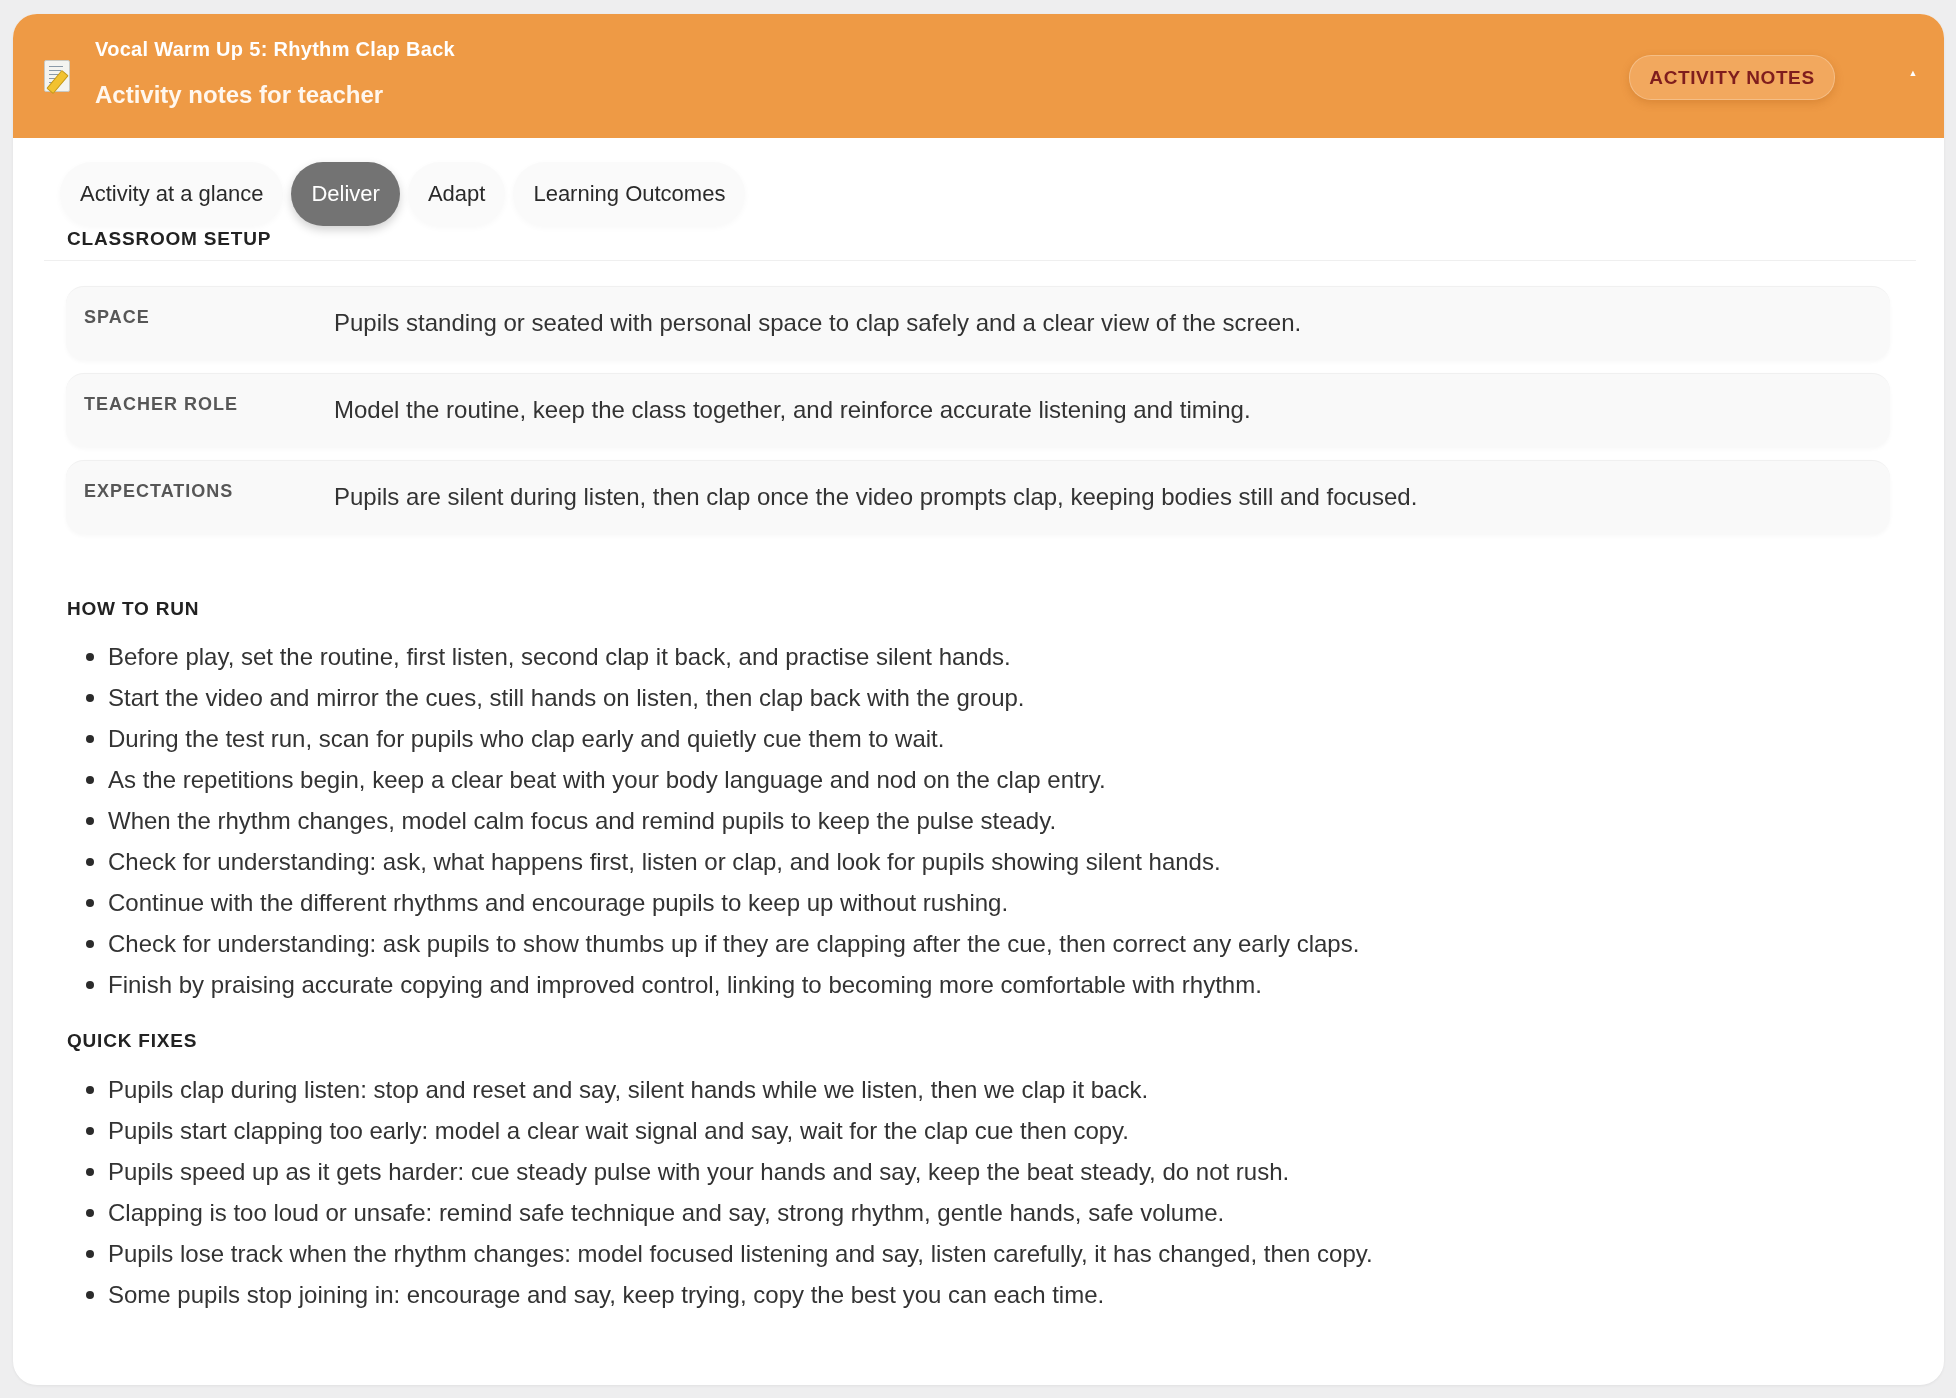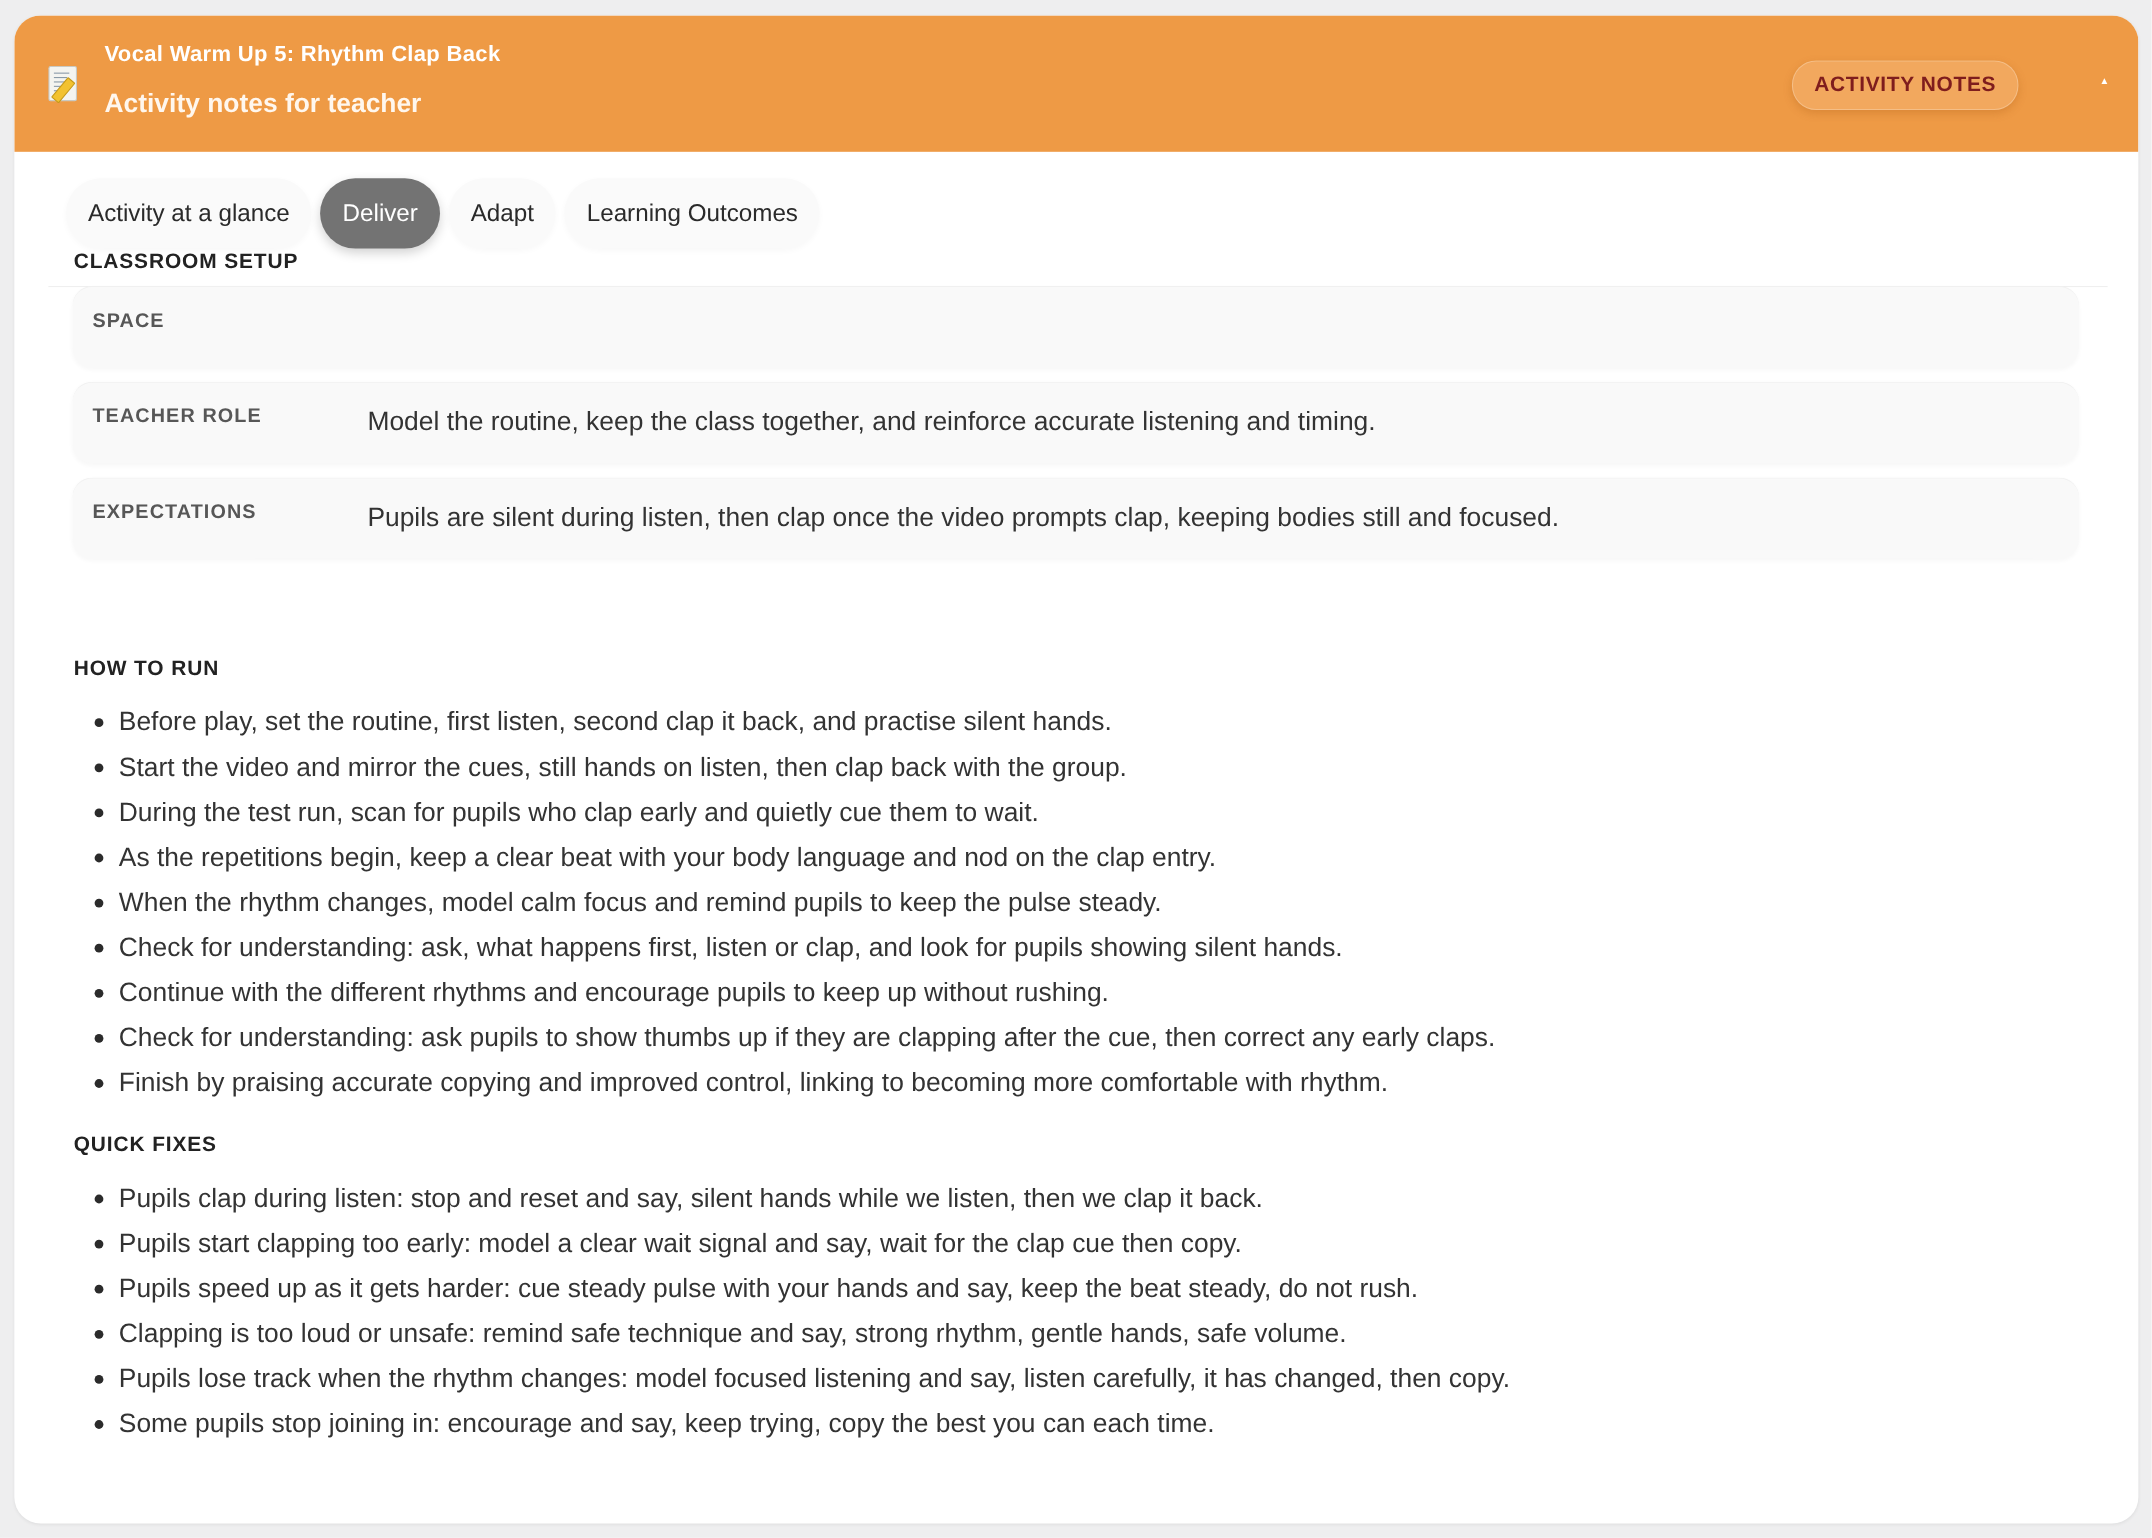--- a/index.html
+++ b/index.html
@@ -74,20 +74,21 @@
   }
   .section-title {
     position: absolute; left: 54px;
     font-size: 19px; font-weight: bold; color: #222222; letter-spacing: 0.8px;
   }
   .setup-row {
     position: absolute; left: 53px; width: 1824px; height: 73px;
     background: #f9f9f9; border-radius: 18px;
     border-top: 1px solid #f0f0f0;
     box-shadow: 0 2px 4px rgba(0,0,0,0.03);
+    margin-top: 26px;
   }
   .setup-label {
     position: absolute; left: 18px; top: 20px;
     font-size: 18px; font-weight: bold; color: #575757; letter-spacing: 1px;
   }
   .setup-value {
     position: absolute; left: 268px; top: 22px;
     font-size: 24px; color: #333333;
   }
   .bullet-list {
@@ -130,20 +131,21 @@
     <div class="tab">Adapt</div>
     <div class="tab">Learning Outcomes</div>
   </div>
 
   <div class="divider"></div>
 
   <div class="section-title" style="top:214px">CLASSROOM SETUP</div>
 
   <div class="setup-row" style="top:246px">
     <div class="setup-label">SPACE</div>
+    <div class="setup-value">Pupils standing or seated with personal space to clap safely and a clear view of the screen.</div>
   </div>
   <div class="setup-row" style="top:333px">
     <div class="setup-label">TEACHER ROLE</div>
     <div class="setup-value">Model the routine, keep the class together, and reinforce accurate listening and timing.</div>
   </div>
   <div class="setup-row" style="top:420px">
     <div class="setup-label">EXPECTATIONS</div>
     <div class="setup-value">Pupils are silent during listen, then clap once the video prompts clap, keeping bodies still and focused.</div>
   </div>
 

